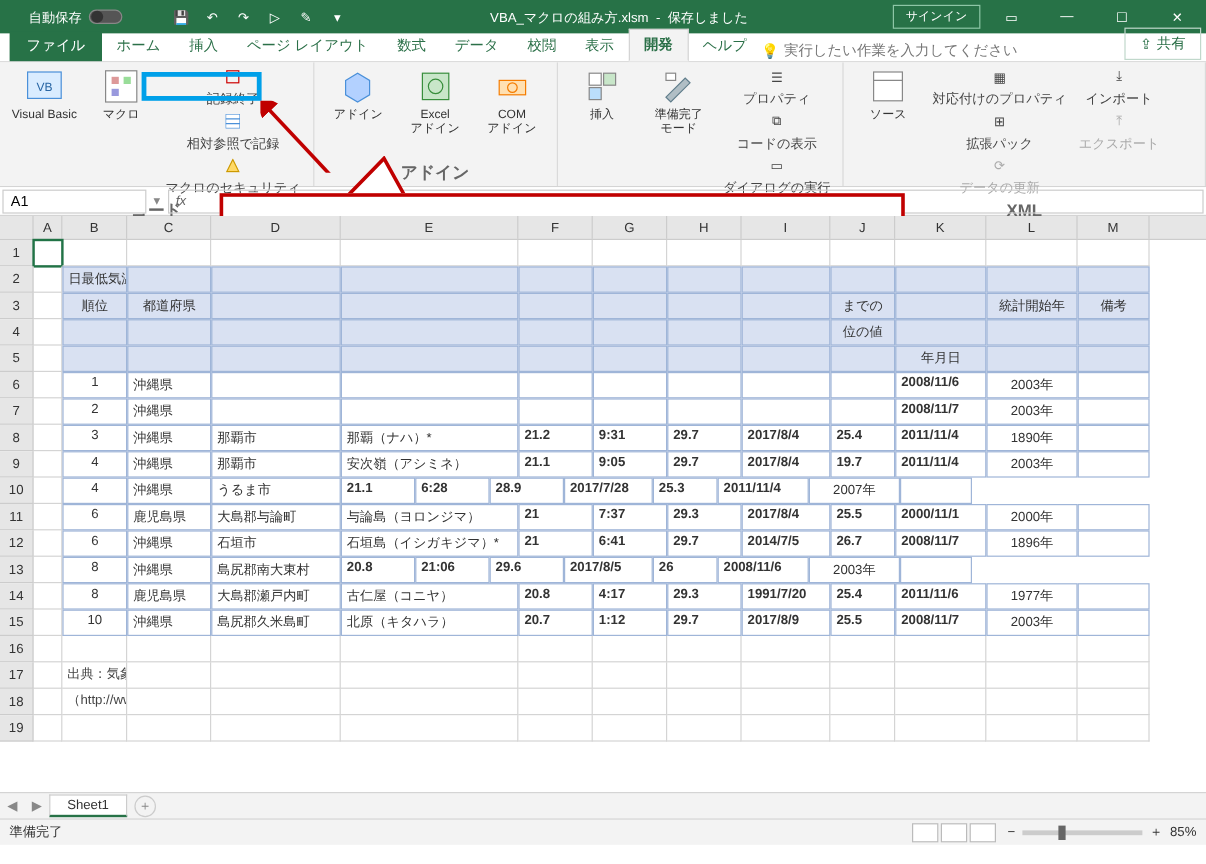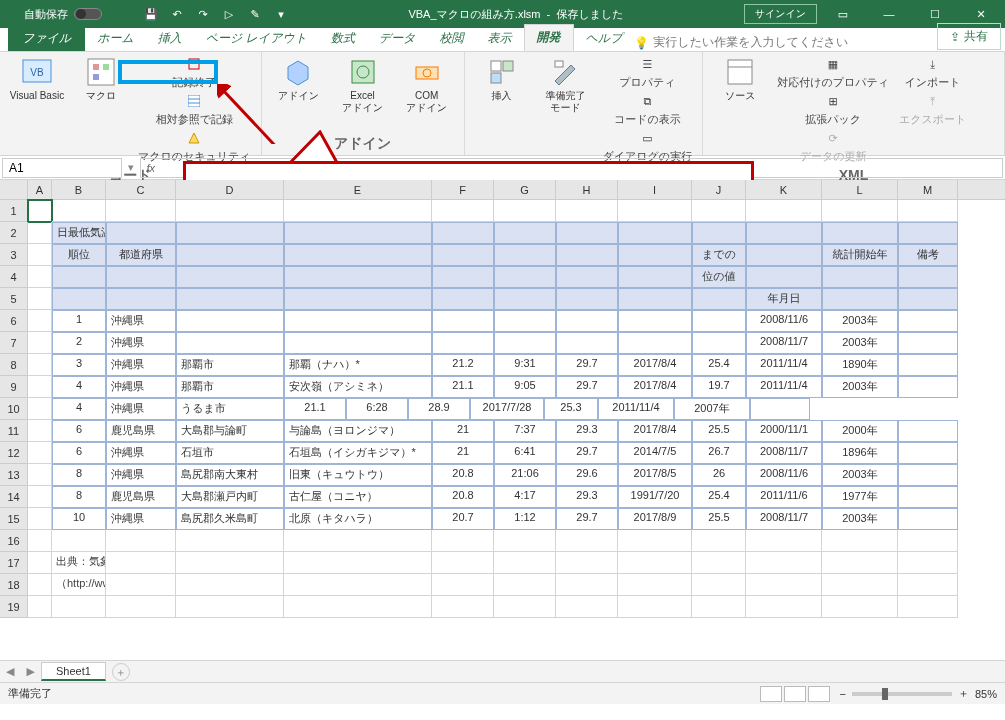--- a/index.html
+++ b/index.html
@@ -12,21 +12,21 @@
 .titlebar .autosave .switch:before { content:""; position:absolute; width:10px; height:10px; background:#333; border-radius:50%; top:0; left:1px; }
 .titlebar .qat { display:flex; gap:12px; align-items:center; padding-left:4px; }
 .titlebar .qat span { width:14px; height:14px; display:inline-flex; align-items:center; justify-content:center; }
 .titlebar .title { flex:1; text-align:center; }
 .titlebar .right { display:flex; align-items:center; gap:6px; padding-right:4px; }
 .titlebar .signin { border:1px solid #8dc6a6; padding:2px 10px; font-size:10px; }
 .titlebar .winbtn { width:40px; height:28px; display:flex; align-items:center; justify-content:center; }
 
 
 .ribbon-tabs { height: 24px; background: #fff; border-bottom: 1px solid #d4d4d4; display: flex; align-items:end; padding-left: 8px; font-size: 12px; }
-.ribbon-tabs .tab { padding: 4px 12px; color: #2b7048; cursor:pointer;font-style:italic; }
+.ribbon-tabs .tab { padding: 4px 12px; color: #2b7048; cursor:pointer; }
 .ribbon-tabs .tab.active { border:1px solid #d4d4d4; border-bottom:1px solid #f3f3f3; background:#f3f3f3; font-weight:bold; }
 .ribbon-tabs .tab.file { color:#fff; background:#277247; padding:4px 14px; }
 .ribbon-tabs .spacer{flex:1;}
 .ribbon-tabs .tell { color:#777; display:flex; align-items:center; gap:4px; }
 .ribbon-tabs .share { color:#2b7048; padding:4px 12px; display:flex; align-items:center; gap:4px; border:1px solid #c0d8cb; margin:1px 4px; }
 
 
 .ribbon { height: 104px; background:#f3f3f3; border-bottom:1px solid #d4d4d4; display:flex;justify-content:center; }
 .group { border-right:1px solid #dadada; padding:4px 8px 2px 8px; display:flex; flex-direction:column; }
 .group .row { display:flex; align-items:flex-start; flex:1; gap:6px; }
@@ -58,21 +58,21 @@
 .sheet { position:relative; height:480px; overflow:hidden; background:#fff; }
 .col-headers { display:flex; height:20px; background:#e6e6e6; border-bottom:1px solid #ccc; font-size:11px; }
 .col-headers .corner { width:28px; border-right:1px solid #ccc; background:#e6e6e6; }
 .col-headers .col { border-right:1px solid #ccc; text-align:center; line-height:20px; color:#333; }
 .rows { }
 .row-line { display:flex; height:22px; }
 .row-head { width:28px; background:#e6e6e6; border-right:1px solid #ccc; border-bottom:1px solid #ccc; text-align:center; font-size:11px; line-height:22px; }
 .cell { border-right:1px solid #d4d4d4; border-bottom:1px solid #d4d4d4; padding:2px 4px; font-size:11px; overflow:hidden; white-space:nowrap; }
 .hdr-cell { background:#d9e1f2; border:1px solid #9fb5d8; }
 .data-cell { border:1px solid #9fb5d8; }
-.num { text-align:center; }
+.num { text-align:left;font-weight:bold; }
 .ctr { text-align:center; }
 
 
 .wA{width:24px;} .wB{width:54px;} .wC{width:70px;} .wD{width:108px;} .wE{width:148px;} .wF{width:62px;} .wG{width:62px;} .wH{width:62px;} .wI{width:74px;} .wJ{width:54px;} .wK{width:76px;} .wL{width:76px;} .wM{width:60px;}
 
 
 .sheet-tabs { height:22px; border-top:1px solid #d4d4d4; display:flex; align-items:center; background:#f3f3f3; font-size:11px; }
 .sheet-tabs .nav{padding:0 6px; color:#888;}
 .sheet-tabs .tab{padding:2px 14px; background:#fff; border:1px solid #ccc; border-bottom:2px solid #277247;}
 .sheet-tabs .plus{width:18px; height:18px; border:1px solid #ccc; border-radius:50%; margin-left:6px; text-align:center; line-height:16px; color:#888;}
@@ -554,21 +554,20 @@
         <div class="cell wK data-cell num">2008/11/7</div>
         <div class="cell wL data-cell ctr">1896年</div>
         <div class="cell wM data-cell"></div>
       </div>
       <div class="row-line">
         <div class="row-head">13</div>
         <div class="cell wA "></div>
         <div class="cell wB data-cell ctr">8</div>
         <div class="cell wC data-cell">沖縄県</div>
         <div class="cell wD data-cell">島尻郡南大東村</div>
-        <div class="cell wE data-cell">旧東（キュウトウ）</div>
         <div class="cell wF data-cell num">20.8</div>
         <div class="cell wG data-cell num">21:06</div>
         <div class="cell wH data-cell num">29.6</div>
         <div class="cell wI data-cell num">2017/8/5</div>
         <div class="cell wJ data-cell num">26</div>
         <div class="cell wK data-cell num">2008/11/6</div>
         <div class="cell wL data-cell ctr">2003年</div>
         <div class="cell wM data-cell"></div>
       </div>
       <div class="row-line">

